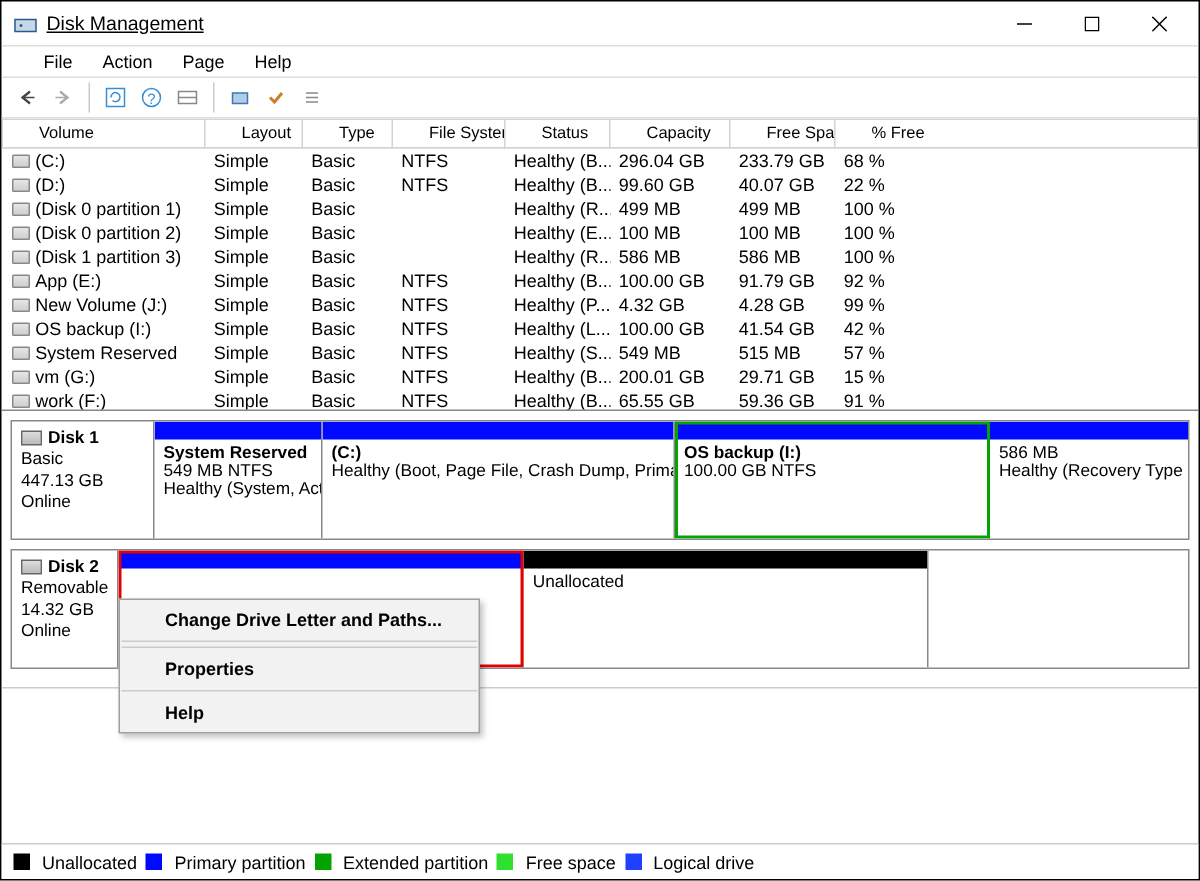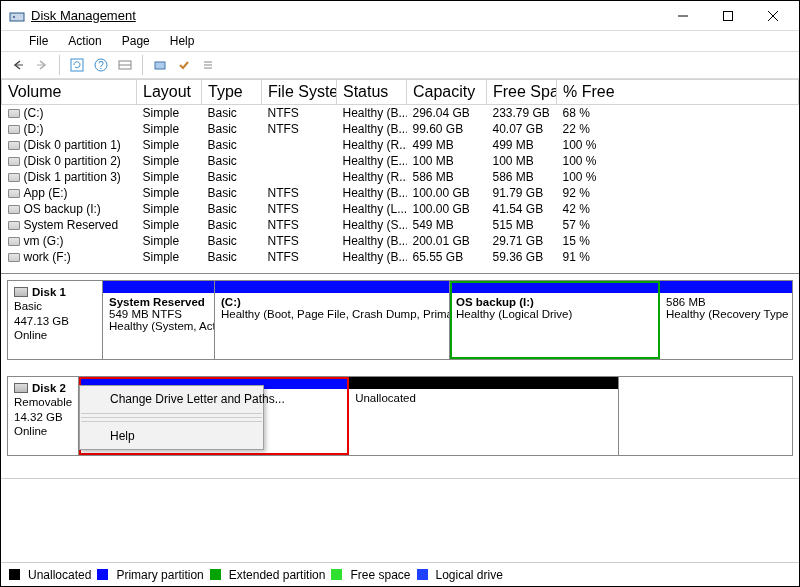--- a/index.html
+++ b/index.html
@@ -63,22 +63,22 @@
   .vol-table {
     border-collapse: collapse;
     width: 100%;
     table-layout: fixed;
   }
   .vol-table th {
     text-align: left;
     font-weight: normal;
     background: #fff;
     border: 1px solid #d4d4d4;
-    padding: 3px 6px;
-    font-size: 16px;
+    padding: 3px 24px;
+    font-size: 11px;
     overflow: hidden;
     white-space: nowrap;
   }
   .vol-table td {
     padding: 1px 6px;
     font-size: 12px;
     white-space: nowrap;
     overflow: hidden;
   }
   .vol-table td.first { display: flex; align-items: center; gap: 4px; }
@@ -95,21 +95,21 @@
   
   .disk-pane {
     padding: 6px;
     overflow: hidden;
     border-bottom: 1px solid #ccc;
   }
   .disk-row {
     display: flex;
     border: 1px solid #888;
     background: #fff;
-    margin-bottom: 16px;
+    margin-bottom: 6px;
   }
   .disk-meta {
     flex: 0 0 95px;
     padding: 4px 6px;
     border-right: 1px solid #888;
     font-size: 11.5px;
     line-height: 1.25;
   }
   .disk-meta .dname { font-weight: bold; display:flex; align-items:center; gap:4px;}
   .disk-icon { width:14px; height:10px; background:linear-gradient(#ddd,#bbb); border:1px solid #666; display:inline-block;}
@@ -344,20 +344,33 @@
           <td>Basic</td>
           <td>NTFS</td>
           <td>Healthy (B...</td>
           <td>100.00 GB</td>
           <td>91.79 GB</td>
           <td>92 %</td>
         </tr>
         <tr>
           <td class="first">
             <span class="vol-icon"></span>
+            <span>New Volume (J:)</span>
+          </td>
+          <td>Simple</td>
+          <td>Basic</td>
+          <td>NTFS</td>
+          <td>Healthy (P...</td>
+          <td>4.32 GB</td>
+          <td>4.28 GB</td>
+          <td>99 %</td>
+        </tr>
+        <tr>
+          <td class="first">
+            <span class="vol-icon"></span>
             <span>OS backup (I:)</span>
           </td>
           <td>Simple</td>
           <td>Basic</td>
           <td>NTFS</td>
           <td>Healthy (L...</td>
           <td>100.00 GB</td>
           <td>41.54 GB</td>
           <td>42 %</td>
         </tr>
@@ -429,21 +442,21 @@
         <div class="stripe blue"></div>
         <div class="body">
           <div class="pname">(C:)</div>
           <div>Healthy (Boot, Page File, Crash Dump, Primary P</div>
         </div>
       </div>
       <div class="part highlight-green" style="flex:0 0 210px">
         <div class="stripe blue"></div>
         <div class="body">
           <div class="pname">OS backup  (I:)</div>
-          <div>Healthy (Logical Drive)</div>
+          <div>100.00 GB NTFS</div>
         </div>
       </div>
       <div class="part" style="flex:0 0 132px">
         <div class="stripe blue"></div>
         <div class="body">
           <div class="pname"></div>
           <div>586 MB</div>
           <div>Healthy (Recovery Type</div>
         </div>
       </div>
@@ -475,24 +488,25 @@
           <div class="pname"></div>
           <div>Unallocated</div>
         </div>
       </div>
       <div class="part" style="flex:1; border-right:none;"></div>
     </div>
   </div>
 
 </div>
 
-<div class="ctx-menu" style="left:78px; top:384px; width:185px;">
+<div class="ctx-menu" style="left:78px; top:398px; width:241px;font-weight:bold;">
   <div class="item">Change Drive Letter and Paths...</div>
   <div class="sep"></div>
   <div class="sep"></div>
+  <div class="item">Properties</div>
   <div class="sep"></div>
   <div class="item">Help</div>
 </div>
 
 <div class="legend">
   <span class="sw black"></span>
     <span>Unallocated</span>
   <span class="sw blue"></span>
     <span>Primary partition</span>
   <span class="sw green"></span>

